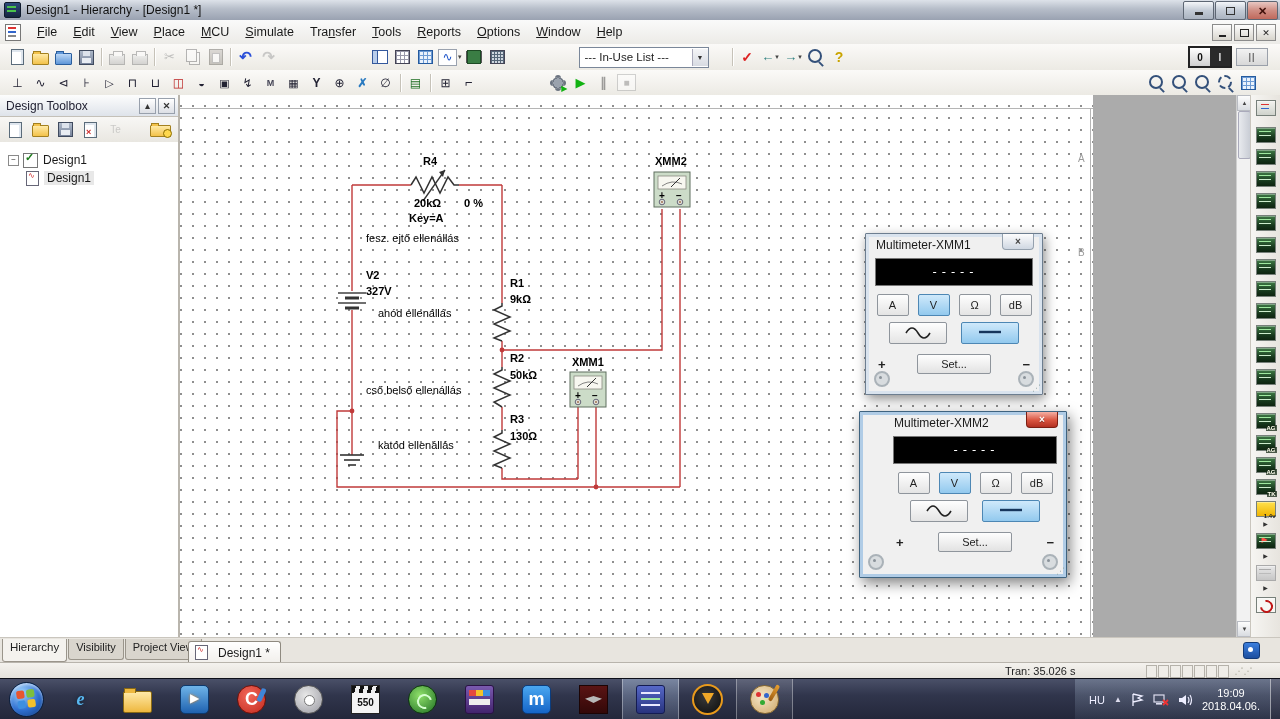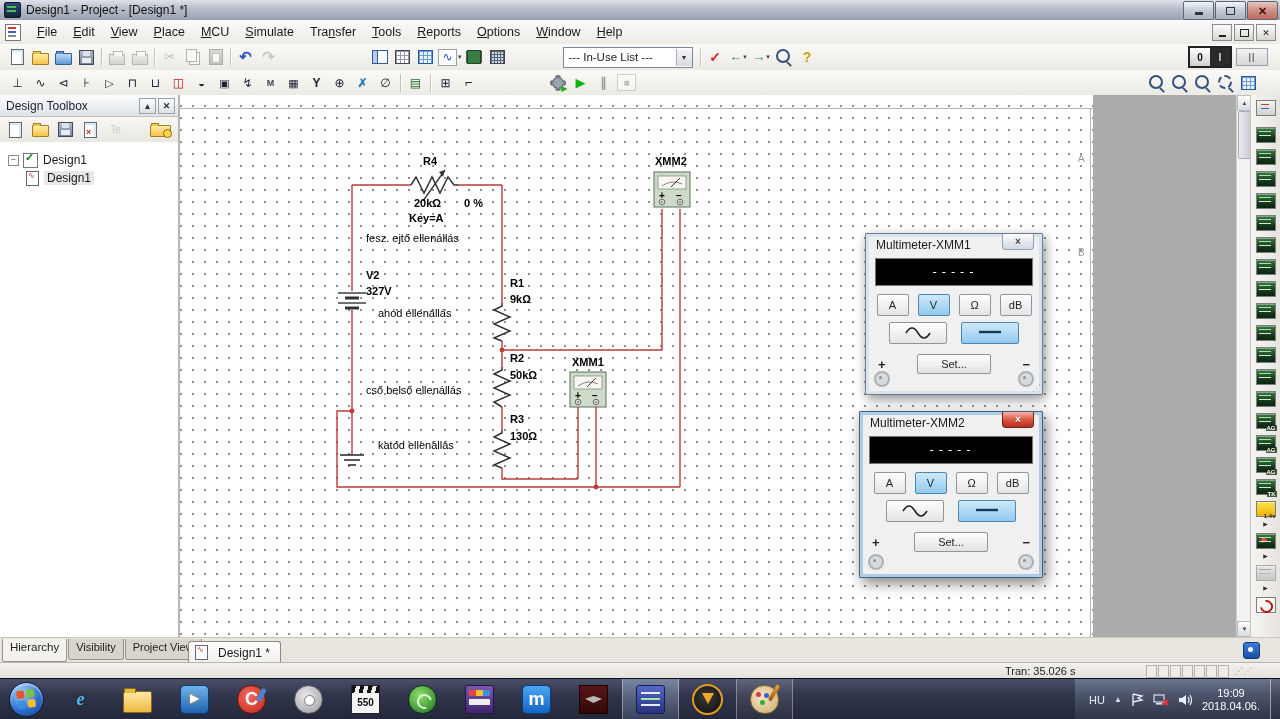--- a/index.html
+++ b/index.html
@@ -81,21 +81,21 @@
     display:flex;align-items:center;justify-content:center;font-size:8px;font-weight:bold;color:#b22;}
   .sh-mag::after{content:"";position:absolute;right:-4px;bottom:-4px;width:6px;height:2px;background:#33507a;transform:rotate(45deg);}
   .sh-mag.minus{color:#178a2a;}
   .sh-mag.page{color:#33507a;}
   .sh-mag.area{border-style:dashed;}
   .sh-gearplay{width:12px;height:12px;border-radius:50%;background:radial-gradient(#9aa2ad 55%,#6b7380 56%);
     box-shadow:0 -5px 0 -3px #6b7380,0 5px 0 -3px #6b7380,-5px 0 0 -3px #6b7380,5px 0 0 -3px #6b7380;position:relative;}
   .sh-gearplay::after{content:"▶";position:absolute;right:-4px;bottom:-4px;font-size:8px;color:#12b212;}
 
   
-  .combo{display:flex;align-items:center;width:128px;height:19px;border:1px solid #7a8799;background:#fff;margin:0 4px;}
+  .combo{display:flex;align-items:center;width:128px;height:19px;border:1px solid #7a8799;background:#fff;margin:0 20px;}
   .combo .ctext{flex:1;padding-left:5px;font-size:11.5px;color:#222;white-space:nowrap;overflow:hidden;}
   .combo .carr{width:15px;height:17px;background:linear-gradient(#f4f5f7,#d8dbe2);border-left:1px solid #aab;
     display:flex;align-items:center;justify-content:center;font-size:7px;color:#333;}
 
   
   .rocker{width:40px;height:18px;border:2px solid #222;background:#111;display:flex;margin-right:4px;}
   .rocker .half{flex:1;display:flex;align-items:center;justify-content:center;font-size:10px;font-weight:bold;}
   .rocker .off{background:linear-gradient(#fff,#cfcfcf);color:#111;}
   .rocker .on{background:#2a2a2a;color:#ddd;}
   .pausebtn{width:30px;height:16px;border:1px solid #9aa0aa;background:linear-gradient(#f2f2f2,#d8d8d8);
@@ -155,21 +155,21 @@
   .inst.gray .scr::after{background:#aaa;box-shadow:0 4px 0 #bbb;}
   .inst.clamp .scr{background:#f7f7f4;}
   .inst.clamp .scr::after{display:none;}
   .inst.clamp .scr::before{content:"";position:absolute;left:3px;top:2px;width:9px;height:9px;border:2px solid #c01818;border-radius:50%;border-left-color:transparent;transform:rotate(35deg);}
   .instcaret{width:22px;height:9px;margin:-2px 0 3px 0;display:flex;align-items:center;justify-content:center;font-size:6px;color:#333;}
   .instgap{height:5px;}
 
   
   .mm-dialog{position:absolute;background:#f0f0f0;border:1px solid #6d7e90;border-radius:1px;
     box-shadow:inset 0 0 0 3px #d9e3ee,2px 4px 12px rgba(0,0,0,.45);}
-  .mm-dialog.active{border-color:#3f637f;box-shadow:inset 0 0 0 3px #b0cce6,3px 5px 14px rgba(0,0,0,.5);}
+  .mm-dialog.active{border-color:#3f637f;box-shadow:inset 0 0 0 3px #b0cce6,3px 5px 14px rgba(0,0,0,.5);padding-left:24px;}
   .mm-title{height:22px;display:flex;align-items:center;padding-left:10px;font-size:12px;color:#1a1a1a;}
   .mm-close{position:absolute;top:0px;right:8px;width:30px;height:15px;border:1px solid #94a0ad;border-top:none;
     border-radius:0 0 4px 4px;background:linear-gradient(#fdfdfd,#cfd7e2);display:flex;align-items:center;justify-content:center;
     font-size:10px;font-weight:bold;color:#444;}
   .mm-dialog.active .mm-close{background:linear-gradient(#f0a append);background:linear-gradient(#f5b0a4,#d9543f 55%,#b23021);border-color:#7c1e12;color:#fff;text-shadow:0 1px 1px rgba(0,0,0,.4);}
   .mm-display{margin:2px 9px 6px 9px;height:26px;background:#000;border:1px solid #777;
     display:flex;align-items:center;justify-content:center;color:#fff;font-family:"DejaVu Sans Mono",monospace;
     font-size:12px;letter-spacing:2px;}
   .mm-modes{display:flex;justify-content:center;gap:9px;margin:8px 0 6px 0;}
   .mm-btn{width:30px;height:20px;border:1px solid #8f959c;border-radius:2px;background:linear-gradient(#fefefe,#e4e4e4);
@@ -263,21 +263,21 @@
 
   svg text{font-family:"Liberation Sans",sans-serif;}
 </style>
 </head>
 <body>
 
 <div id="app">
 
   <div class="titlebar">
     <div class="appico"></div>
-    <span class="ttext">Design1 - Project - [Design1 *]</span>
+    <span class="ttext">Design1 - Hierarchy - [Design1 *]</span>
     <div class="winbtns">
       <div class="wbtn">
           <span class="mini"></span>
         </div>
       <div class="wbtn">
           <span class="rest"></span>
         </div>
       <div class="wbtn close">
           <span>✕</span>
         </div>

